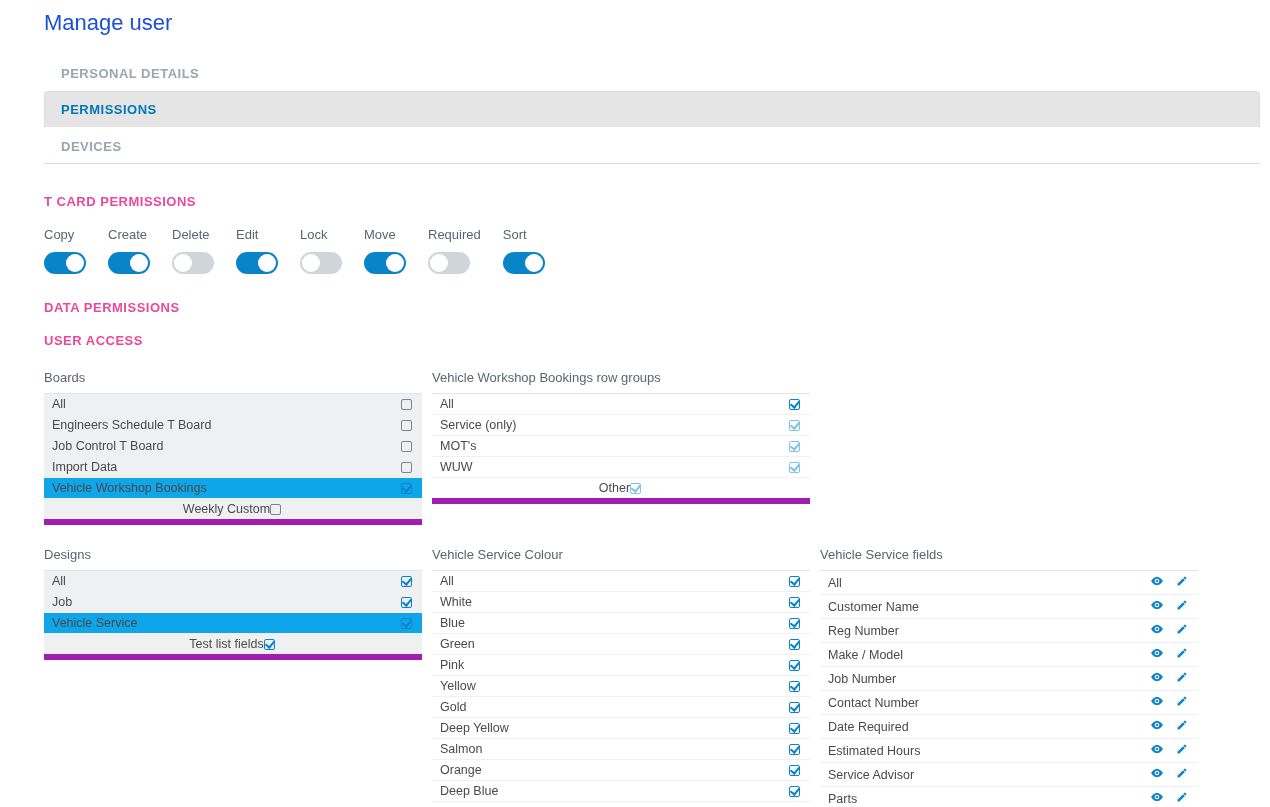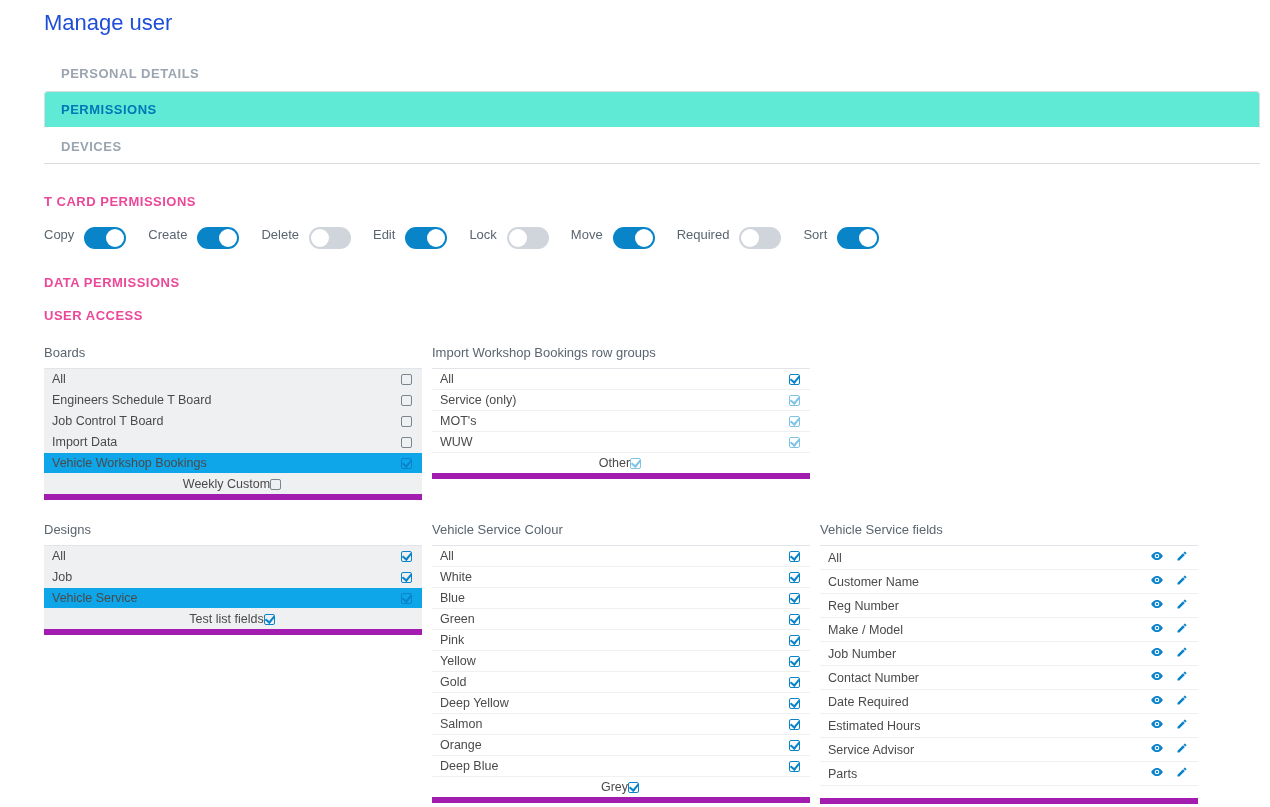--- a/index.html
+++ b/index.html
@@ -33,38 +33,38 @@
     border-bottom: none;
     text-transform: uppercase;
     position: relative;
     top: 1px;
   }
   .tab.active {
     color: #0077b6;
     border: 1px solid #d8dde2;
     border-bottom: 1px solid #fff;
     border-radius: 4px 4px 0 0;
-    background: #5eead4;
+    background: #e5e5e5;
   }
   .section-header {
     font-size: 13px;
     font-weight: 700;
     color: #ec4899;
     letter-spacing: 0.5px;
     margin-bottom: 18px;
     margin-top: 12px;
     text-transform: uppercase;
   }
   .toggle-row {
     display: flex;
     gap: 22px;
     margin-bottom: 26px;
     flex-wrap: wrap;
   }
-  .toggle-col { display: flex; flex-direction: row; gap: 10px; }
+  .toggle-col { display: flex; flex-direction: column; gap: 10px; }
   .toggle-label {
     font-size: 13px;
     color: #5a6570;
   }
   .toggle {
     width: 42px;
     height: 22px;
     border-radius: 18px;
     position: relative;
     cursor: pointer;
@@ -249,21 +249,21 @@
           </div>
           <div class="list-item shaded">
             <span>Weekly Custom</span>
             <span class="right">
               <span class="chk"></span>
             </span>
           </div>
         </div>
     </div>
     <div>
-      <div class="col-header">Import Workshop Bookings row groups</div>
+      <div class="col-header">Vehicle Workshop Bookings row groups</div>
       <div class="listbox" id="rowgroups-list">
           <div class="list-item">
             <span>All</span>
             <span class="right">
               <span class="chk on"></span>
             </span>
           </div>
           <div class="list-item">
             <span>Service (only)</span>
             <span class="right">

